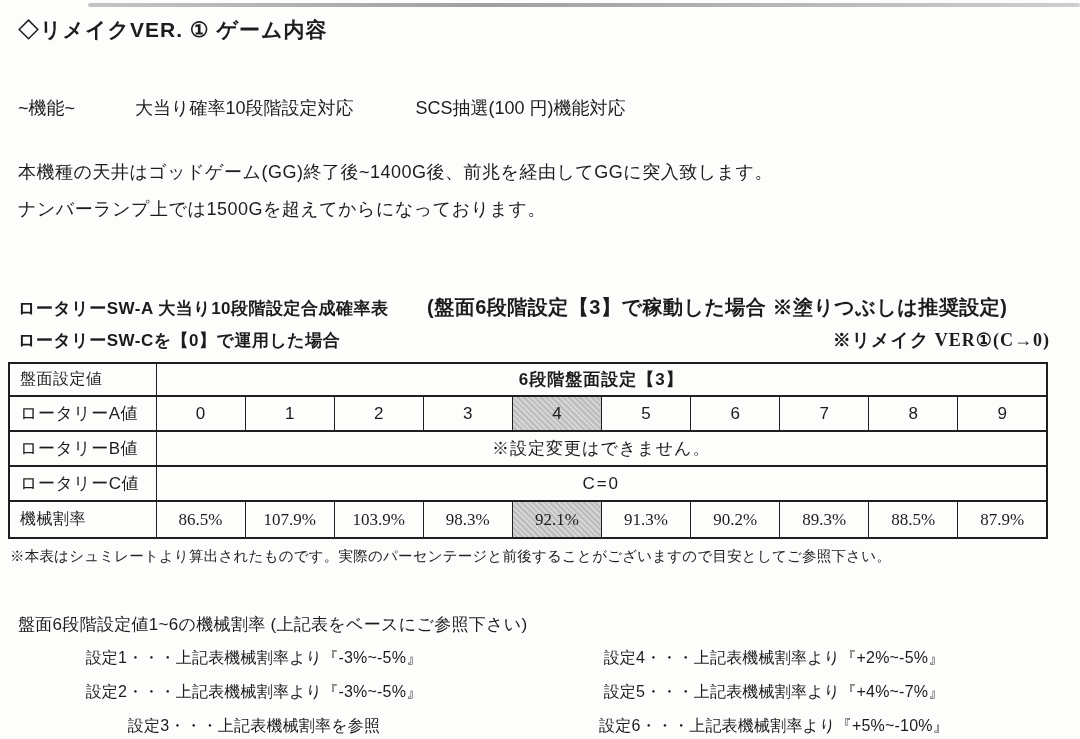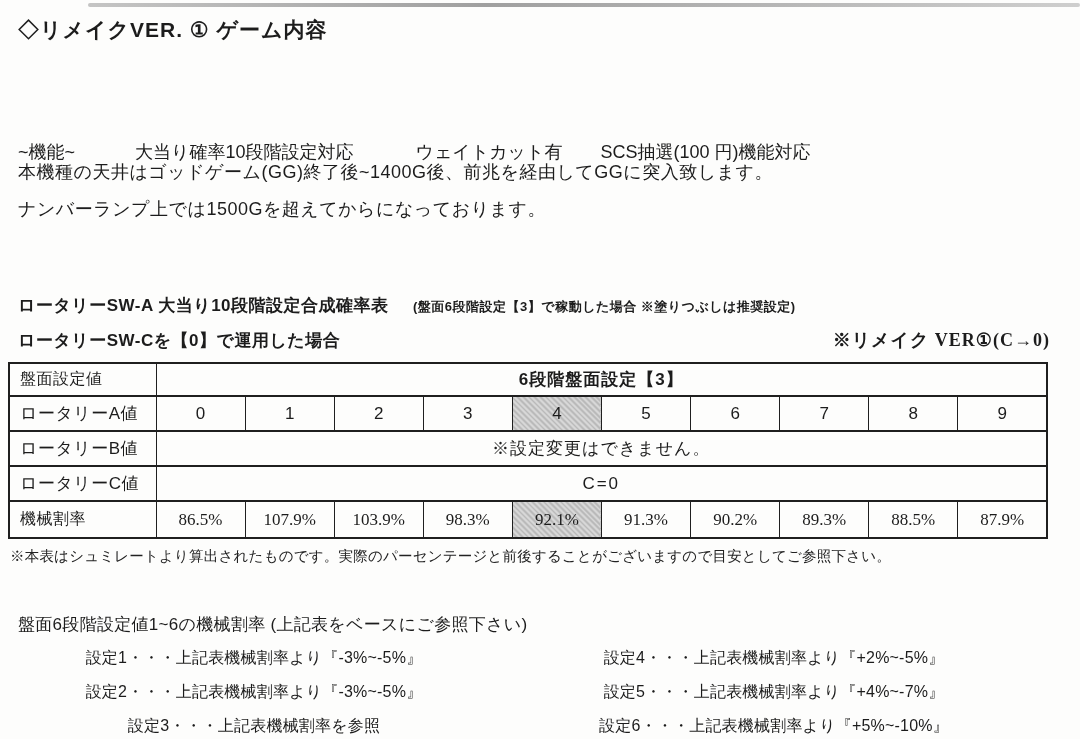--- a/index.html
+++ b/index.html
@@ -17,31 +17,31 @@
     background:linear-gradient(90deg, rgba(150,150,150,.55), rgba(120,120,120,.7) 40%, rgba(160,160,160,.5));
     border-radius:2px;
   }
 
   .doc-title{
     position:absolute;top:16px;left:18px;
     font-size:21px;font-weight:bold;letter-spacing:1px;
   }
 
   .spec-row{position:absolute;top:61px;left:18px;font-size:18px;display:flex;}
-  .func-row{position:absolute;top:96px;left:18px;font-size:18px;display:flex;margin-top:44px;}
+  .func-row{position:absolute;top:96px;left:18px;font-size:18px;display:flex;}
   .hdr-label{width:117px;flex:0 0 auto;}
   .func-row .item1{margin-right:62px;}
   .func-row .item2{margin-right:38px;}
 
   .body-line1{position:absolute;top:160px;left:18px;font-size:18px;letter-spacing:.5px;}
   .body-line2{position:absolute;top:197px;left:18px;font-size:18px;letter-spacing:.5px;}
 
   .tbl-title{position:absolute;top:294px;left:18px;width:1048px;font-weight:bold;}
   .tbl-title .t-left{font-size:17px;display:inline-block;letter-spacing:.5px;}
-  .tbl-title .t-right{font-size:13px;display:inline-block;margin-left:20px;letter-spacing:.5px;}
+  .tbl-title .t-right{font-size:20px;display:inline-block;margin-left:34px;letter-spacing:.5px;}
   .tbl-subtitle{position:absolute;top:328px;left:18px;width:1032px;display:flex;justify-content:space-between;align-items:baseline;}
   .tbl-subtitle .s-left{font-size:17px;font-weight:bold;letter-spacing:.5px;}
   .tbl-subtitle .s-right{font-size:18px;font-weight:bold;font-family:"Liberation Serif", serif;letter-spacing:1px;}
 
   table.sw{
     position:absolute;top:362px;left:8px;
     width:1040px;border-collapse:collapse;table-layout:fixed;
     border:2px solid #1f1f1f;
   }
   table.sw col.c-label{width:147px;}
@@ -82,21 +82,20 @@
 <div class="page">
 
   <div class="scan-line"></div>
 
   <div class="doc-title">◇リメイクVER. ①  ゲーム内容</div>
 
 
   <div class="func-row">
     <span class="hdr-label">~機能~</span>
     <span class="item1">大当り確率10段階設定対応</span>
-    <span class="item2">ウェイトカット有</span>
     <span class="item3">SCS抽選(100 円)機能対応</span>
   </div>
 
   <div class="body-line1">本機種の天井はゴッドゲーム(GG)終了後~1400G後、前兆を経由してGGに突入致します。</div>
   <div class="body-line2">ナンバーランプ上では1500Gを超えてからになっております。</div>
 
   <div class="tbl-title">
     <span class="t-left">ロータリーSW-A  大当り10段階設定合成確率表</span>
     <span class="t-right">(盤面6段階設定【3】で稼動した場合  ※塗りつぶしは推奨設定)</span>
   </div>

